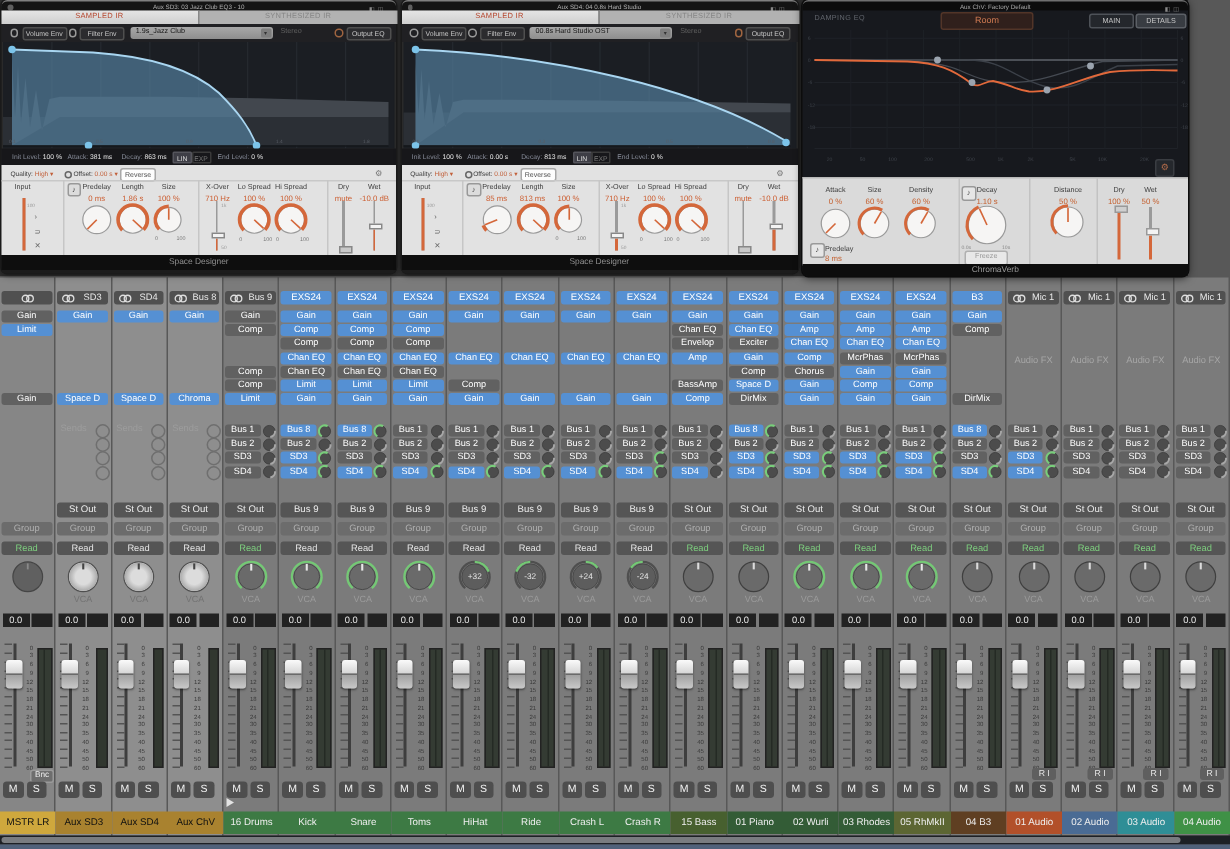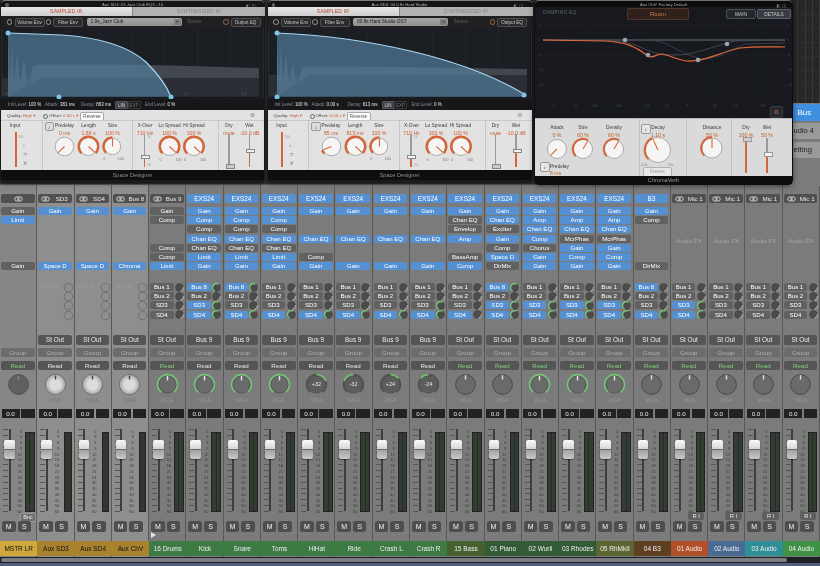--- a/index.html
+++ b/index.html
@@ -1920,38 +1920,20 @@
         <div class="ab" style="left:0;top:9px;width:10.5px;height:1.2px;background:#6a6a6a"></div>
       </div>
 <div class="btn" style="left:17px;top:327px;width:16.5px;height:7.5px;background:#5f5f5f;color:#e8e8e8;font-size:5.8px;line-height:8px;border-radius:2px">R&nbsp;I</div>
 <div class="btn" style="left:2px;top:336px;width:13.5px;height:10.5px;background:#4e4e4e;color:#f2f2f2;font-size:7px;line-height:11px;border-radius:2.5px">M</div>
 <div class="btn" style="left:17.5px;top:336px;width:13.5px;height:10.5px;background:#4e4e4e;color:#f2f2f2;font-size:7px;line-height:11px;border-radius:2.5px">S</div>
 <div class="ab" style="left:0;top:355.5px;width:37.3px;height:15px;background:#3f9146;color:#eee;font-size:6.5px;line-height:15px;text-align:center;overflow:hidden;white-space:nowrap">04 Audio</div>
 </div>
 <div class="ab" style="left:0;top:556.5px;width:820px;height:6.5px;background:#1d2025"></div>
 <div class="ab" style="left:1px;top:557.5px;width:786px;height:4.5px;background:#797c80;border-radius:2.5px"></div>
 <div class="ab" style="left:0;top:563px;width:820px;height:3px;background:#50617a"></div>
-<div class="ab" style="left:790px;top:0;width:30px;height:186px;background:#7b7b7b">
-<div class="ab" style="left:0;top:0;width:30px;height:103px;background:#272727">
-<div class="ab" style="left:7px;top:0;width:1px;height:103px;background:#3a3a3a"></div>
-<div class="ab" style="left:15px;top:0;width:1px;height:103px;background:#3a3a3a"></div>
-<div class="ab" style="left:22px;top:0;width:1px;height:103px;background:#3a3a3a"></div>
-<div class="ab" style="left:29px;top:0;width:1px;height:103px;background:#3a3a3a"></div>
-<div class="ab" style="left:0;top:14px;width:30px;height:1px;background:#2f2f2f"></div>
-<div class="ab" style="left:0;top:28px;width:30px;height:1px;background:#2f2f2f"></div>
-<div class="ab" style="left:0;top:42px;width:30px;height:1px;background:#2f2f2f"></div>
-<div class="ab" style="left:0;top:56px;width:30px;height:1px;background:#2f2f2f"></div>
-<div class="ab" style="left:0;top:70px;width:30px;height:1px;background:#2f2f2f"></div>
-<div class="ab" style="left:0;top:84px;width:30px;height:1px;background:#2f2f2f"></div>
-<div class="ab" style="left:0;top:98px;width:30px;height:1px;background:#2f2f2f"></div>
-</div>
-<div class="btn" style="left:1.5px;top:104px;width:40px;height:17px;background:#3f8fe0;color:#fff;font-size:8px;line-height:17px;text-align:left;padding-left:6px">Bus</div>
-<div class="btn" style="left:1.5px;top:123px;width:40px;height:16px;background:#9a9a9a;color:#222;font-size:7.5px;line-height:16px;text-align:left;">&nbsp;udio 4</div>
-<div class="btn" style="left:1.5px;top:141.5px;width:40px;height:16px;background:#9a9a9a;color:#222;font-size:7.5px;line-height:16px;text-align:left;">&nbsp;etting</div>
-</div>
 <div class="ab" style="left:0;top:0;width:792px;height:184px;background:#303030"></div>
 <div class="ab" style="left:1px;top:0;width:263px;height:182px;background:#2a2a2a;border-radius:4px;box-shadow:0 1px 5px rgba(0,0,0,.6);outline:1px solid #1a1a1a">
 <div class="ab" style="left:0;top:0;width:263px;height:6.5px;background:#141414;border-radius:4px 4px 0 0;border-top:0.8px solid #7f7f7f;box-sizing:border-box">
         <div class="ab" style="left:0;top:0.5px;width:263px;text-align:center;color:#b0b0b0;font-size:4.2px;">Aux SD3: 03 Jazz Club EQ3 - 10</div>
         <div class="ab" style="left:4px;top:2px;width:3.5px;height:3.5px;border-radius:2px;background:#606060"></div>
         <div class="ab" style="right:4px;top:1.5px;width:14px;height:4px;color:#888;font-size:4px;letter-spacing:2px">◧◫</div>
       </div>
 <div class="ab" style="left:0;top:6.5px;width:130.5px;height:9px;background:linear-gradient(#e5e5e5,#cfcfcf);color:#b5452c;font-size:5px;line-height:9.6px;text-align:center;letter-spacing:.2px">SAMPLED IR</div>
 <div class="ab" style="left:130.5px;top:6.5px;width:132.5px;height:9px;background:#b2b2b2;color:#858585;font-size:5px;line-height:9.6px;text-align:center;letter-spacing:.2px;border-left:1px solid #888">SYNTHESIZED IR</div>
 <div class="ab" style="left:0;top:15.5px;width:263px;height:12.5px;background:#202023"></div>

